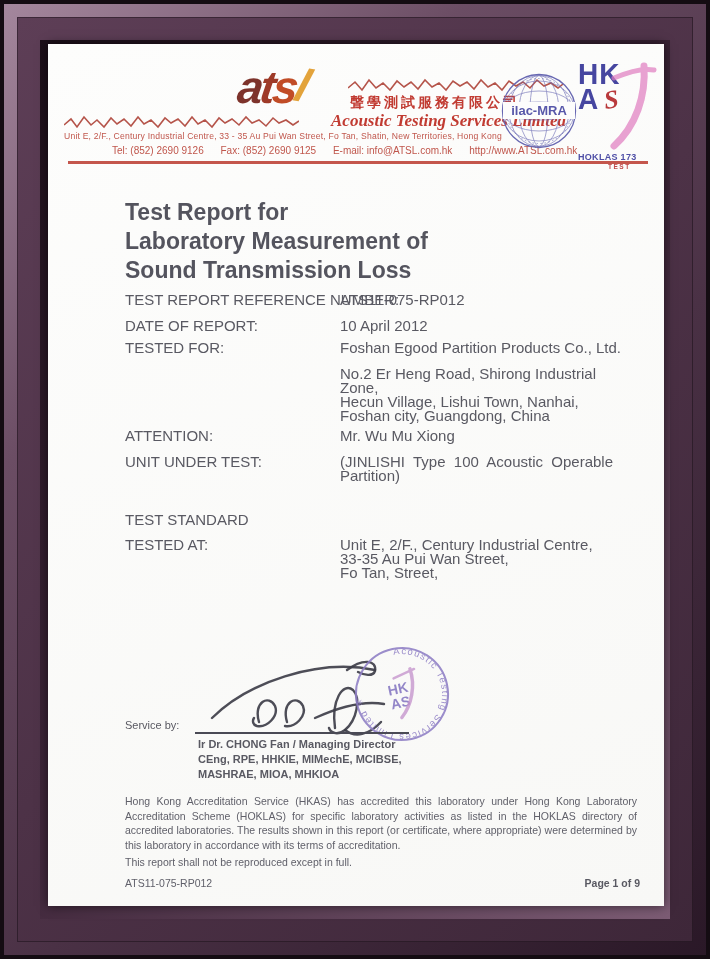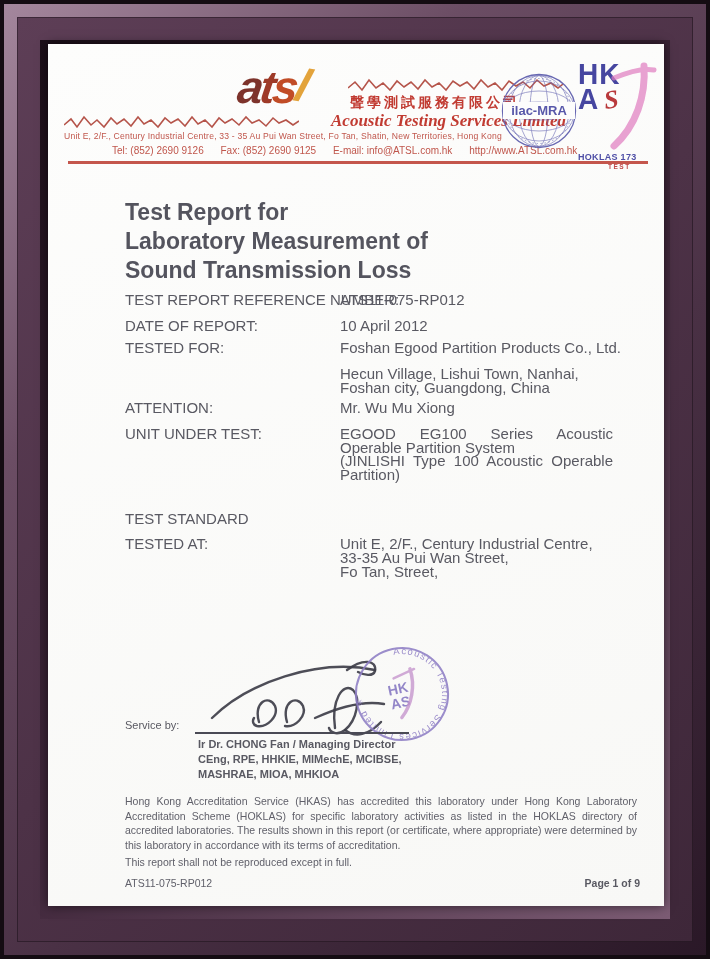--- a/index.html
+++ b/index.html
@@ -155,33 +155,33 @@
       </div>
       <div class="row mb8">
         <div class="lbl">DATE OF REPORT:</div>
         <div class="val">10 April 2012</div>
       </div>
       <div class="row mb6">
         <div class="lbl">TESTED FOR:</div>
         <div class="val">
           <div style="white-space:nowrap;">Foshan Egood Partition Products Co., Ltd.</div>
           <div class="addr-block">
+            <div>No.2 Er Heng Road, Shirong Industrial Zone,</div>
             <div>Hecun Village, Lishui Town, Nanhai,</div>
             <div>Foshan city, Guangdong, China</div>
           </div>
         </div>
       </div>
       <div class="row mb12">
         <div class="lbl">ATTENTION:</div>
         <div class="val">Mr. Wu Mu Xiong</div>
       </div>
       <div class="row mb31">
         <div class="lbl">UNIT UNDER TEST:</div>
         <div class="val">
-          <div class="just">EGOOD EG100 Series Acoustic Operable Partition System</div>
           <div class="just">(JINLISHI Type 100 Acoustic Operable Partition)</div>
         </div>
       </div>
       <div class="row mb11">
         <div class="lbl">TEST STANDARD</div>
       </div>
       <div class="row">
         <div class="lbl">TESTED AT:</div>
         <div class="val ta-lines">
           <div>Unit E, 2/F., Century Industrial Centre,</div>

